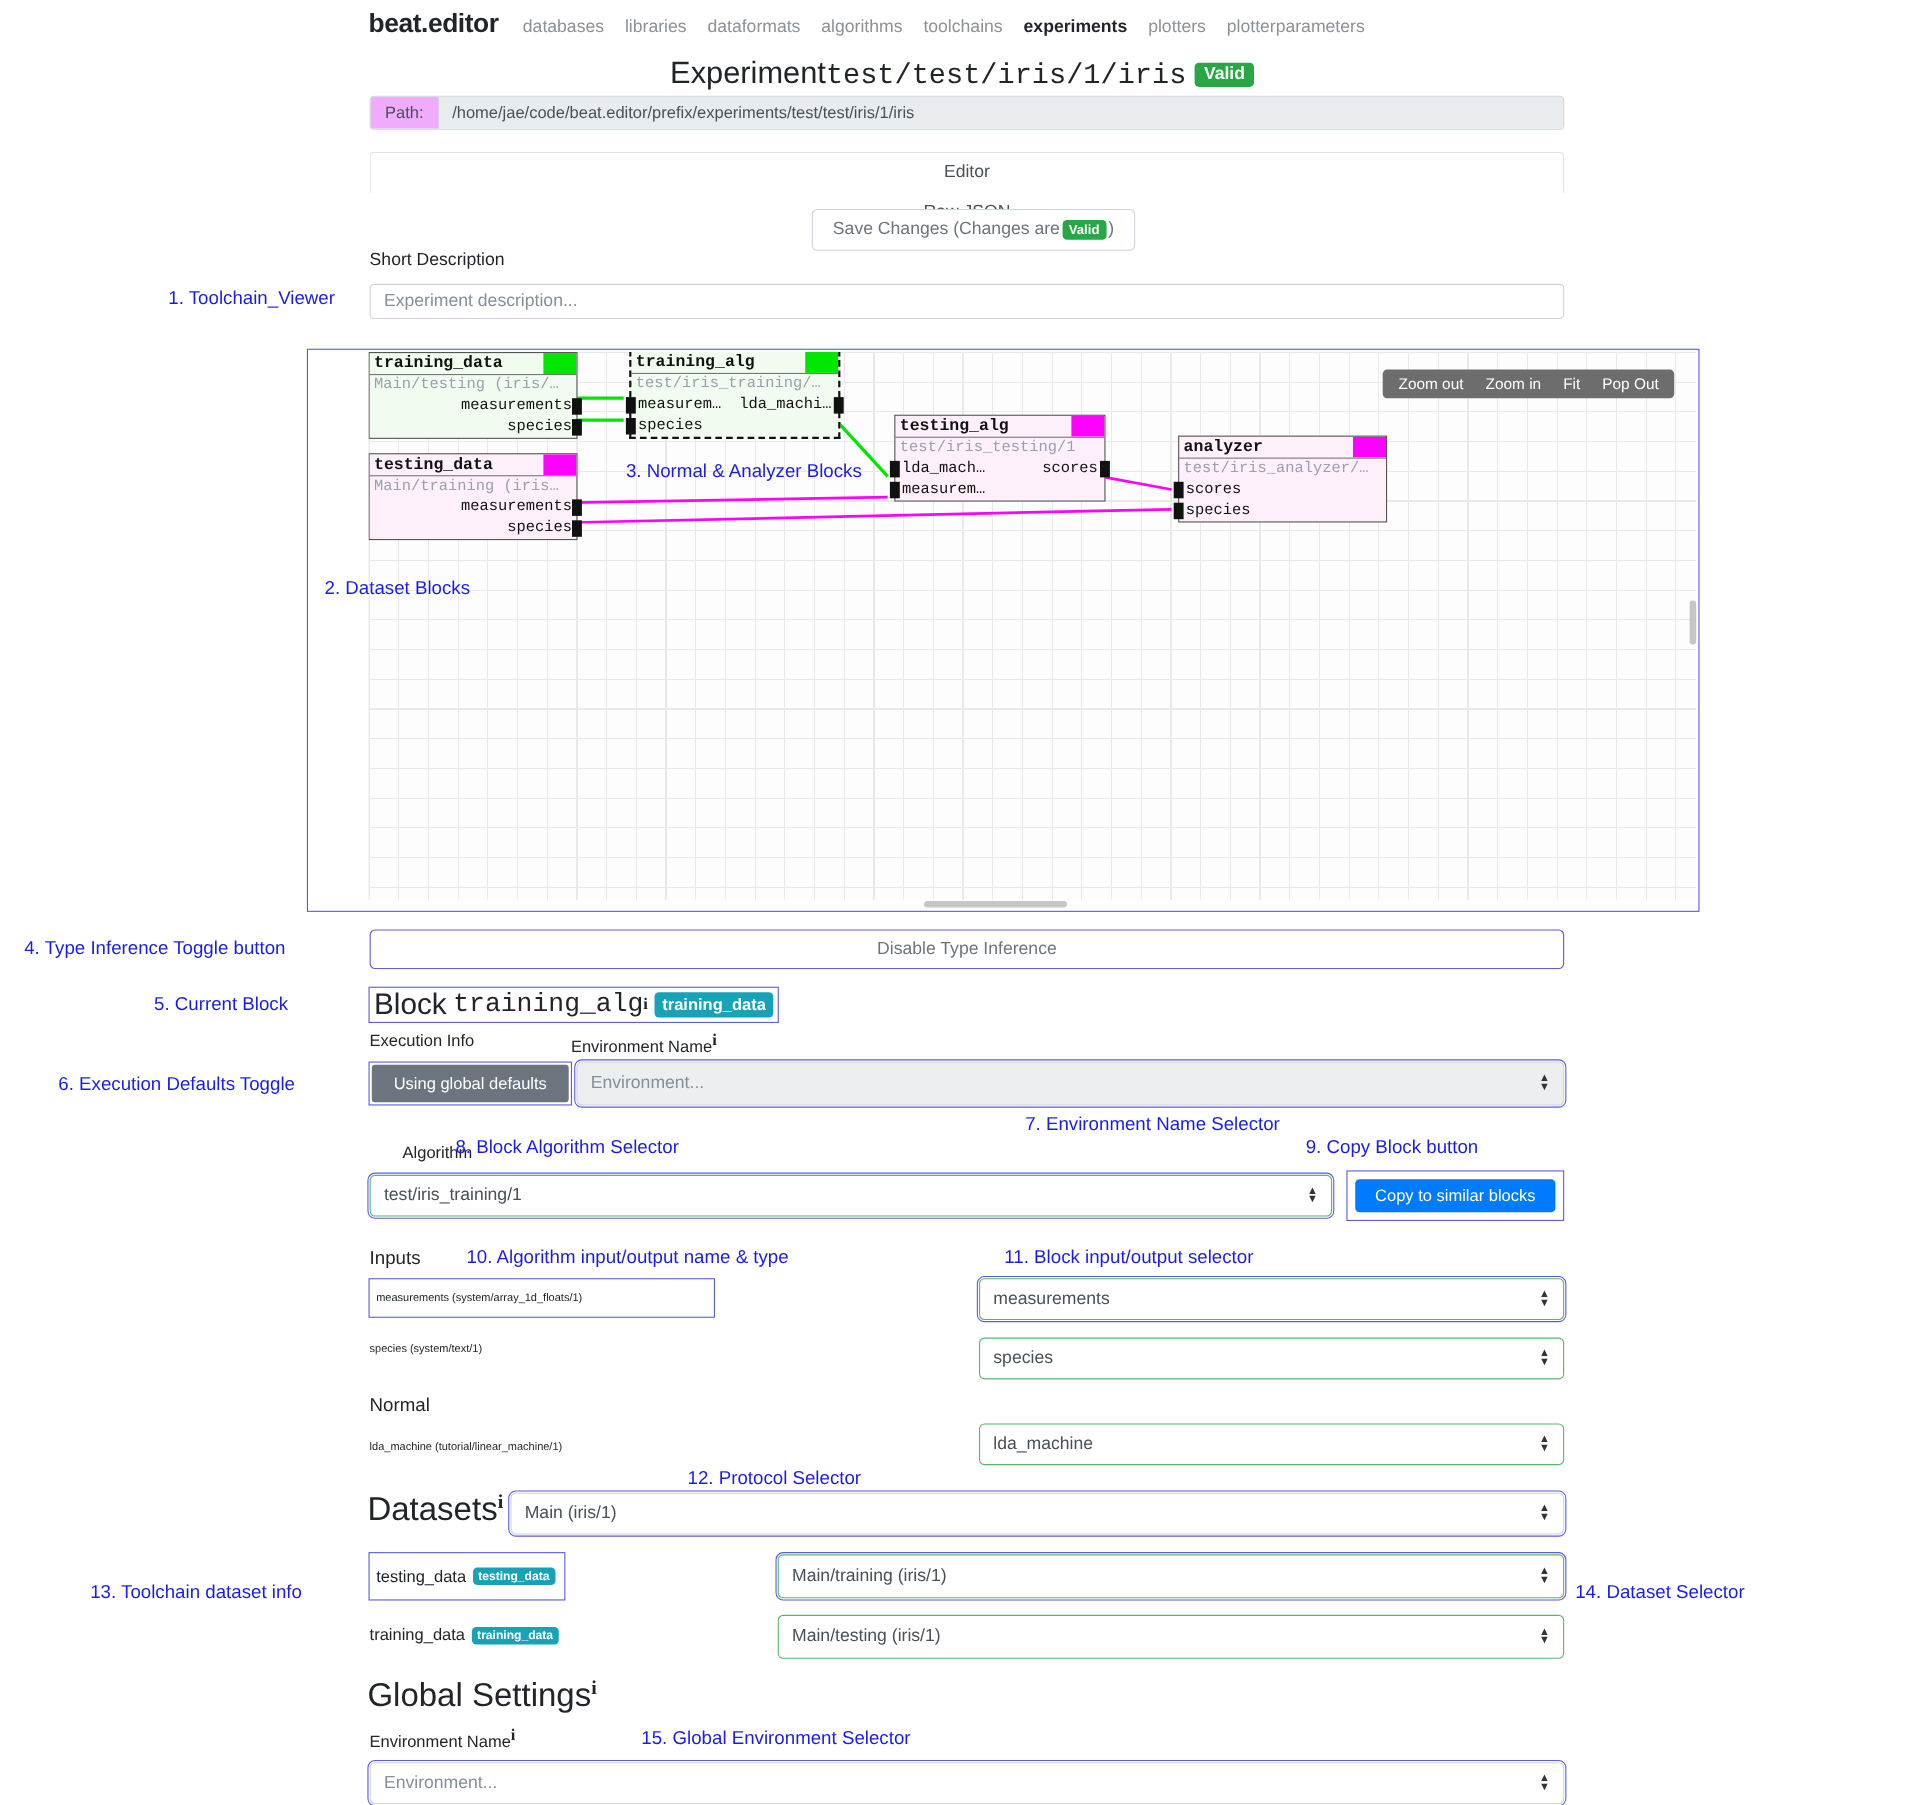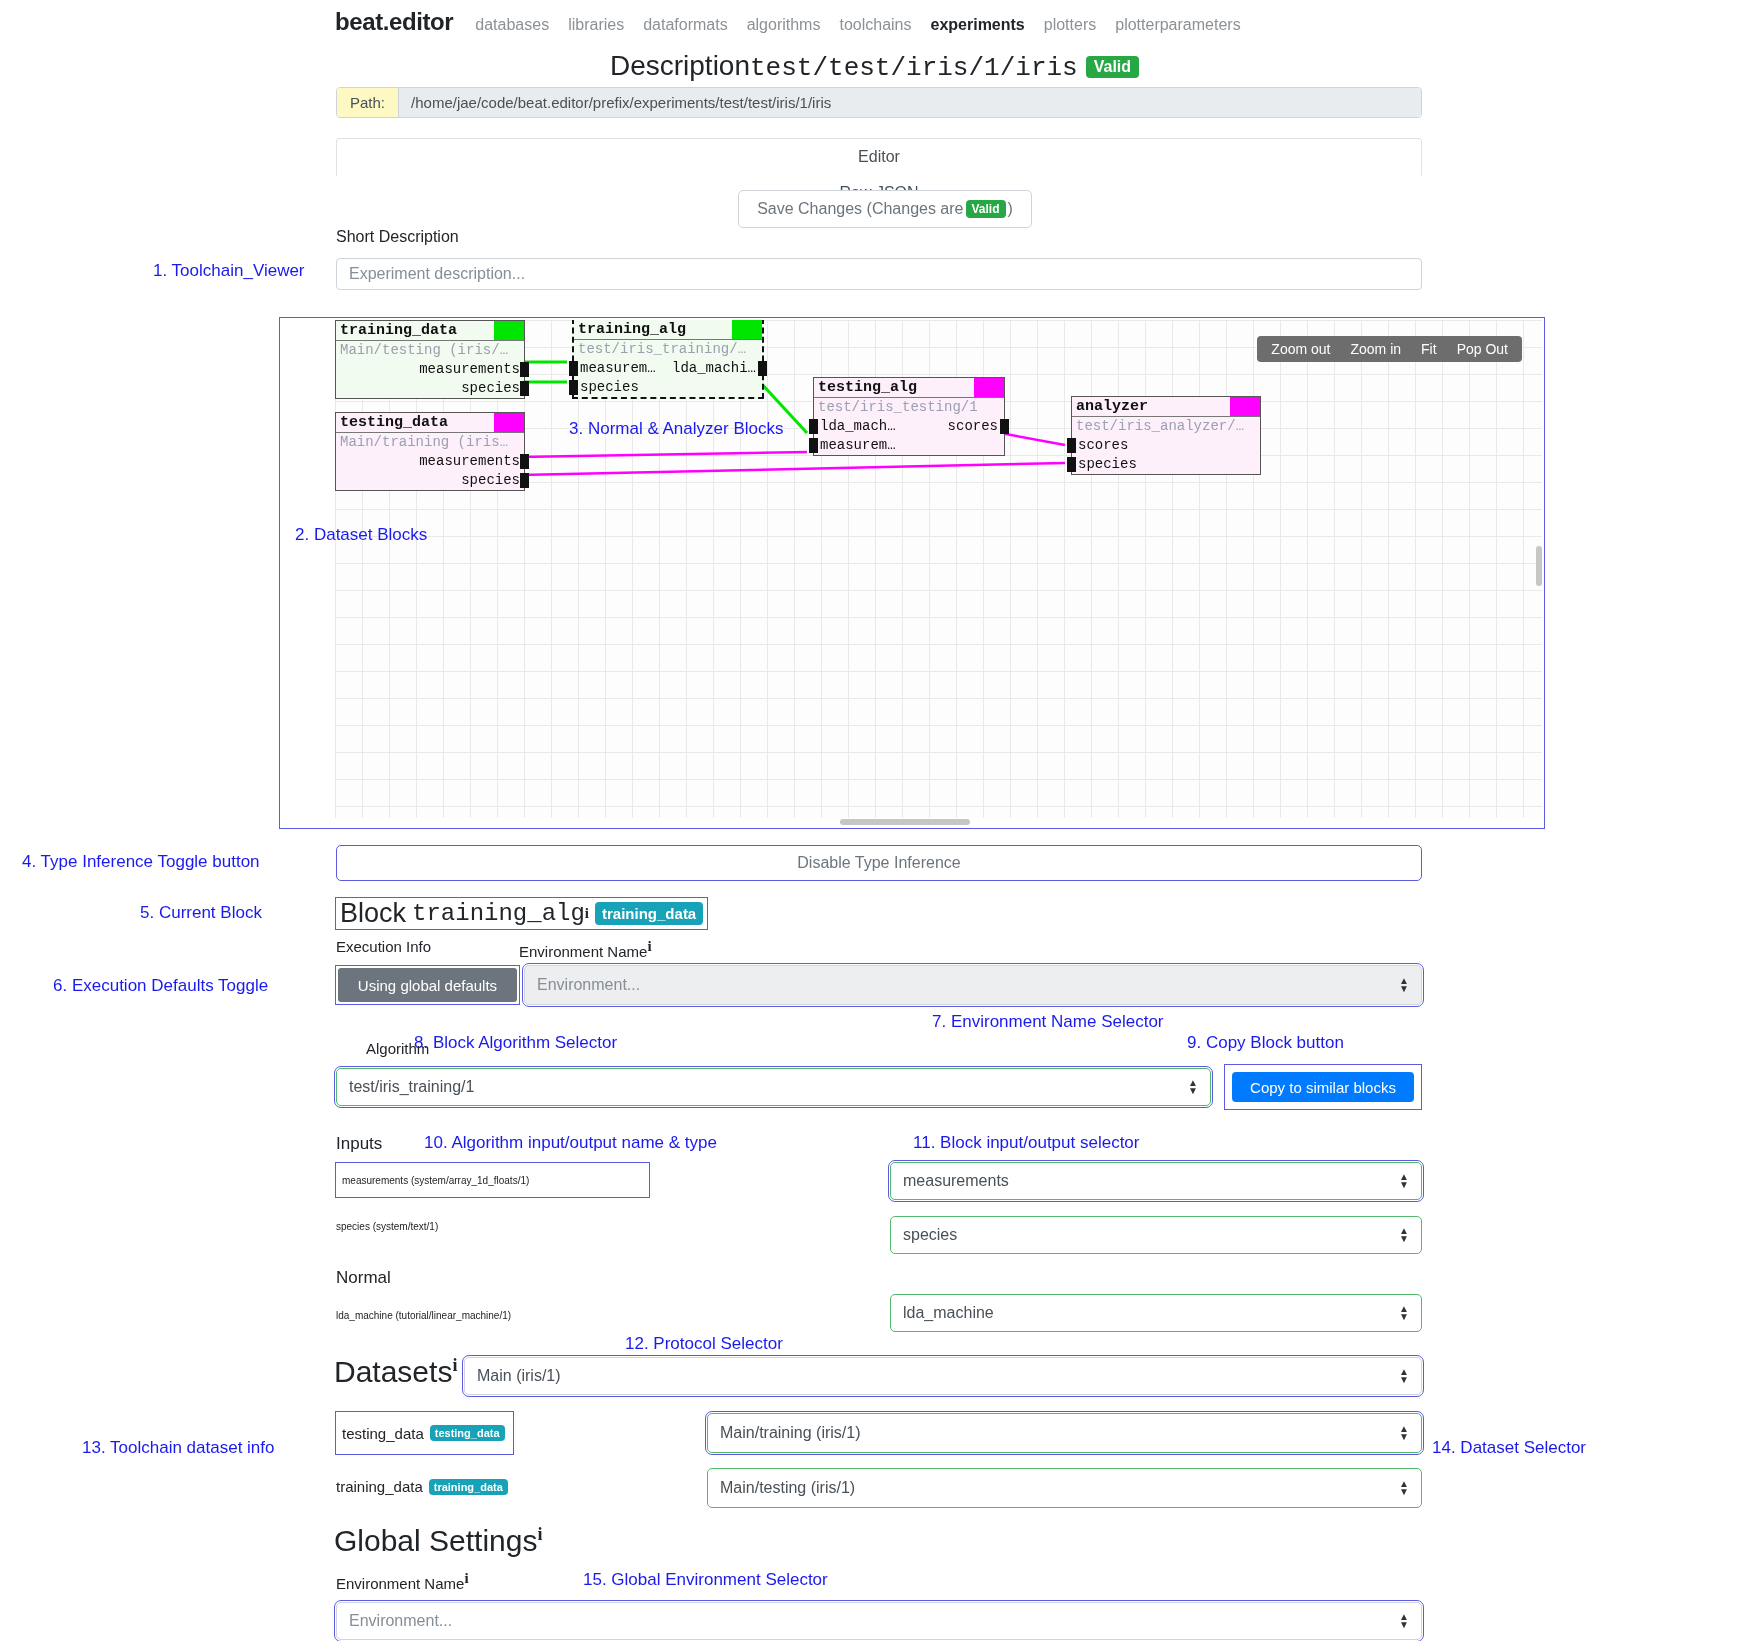--- a/index.html
+++ b/index.html
@@ -40,21 +40,21 @@
     vertical-align: 3px; margin-left: 8px;
   }
 
   
   .path-bar {
     position: absolute; left: 336px; top: 87px; width: 1086px; height: 31px;
     display: flex; border: 1px solid #ced4da; border-radius: 4px; overflow: hidden;
     box-sizing: border-box;
   }
   .path-label {
-    background: #fef9c3; color: #495057; font-size: 15px;
+    background: #f0abfc; color: #495057; font-size: 15px;
     padding: 4px 13px; border-right: 1px solid #ced4da; display: flex; align-items: center;
   }
   .path-value {
     background: #e9ecef; color: #495057; font-size: 15px; flex: 1;
     padding: 4px 12px; display: flex; align-items: center;
   }
 
   
   .tabs {
     position: absolute; left: 336px; top: 138px; width: 1086px; height: 37px;
@@ -247,21 +247,21 @@
     <a class="navlink">libraries</a>
     <a class="navlink">dataformats</a>
     <a class="navlink">algorithms</a>
     <a class="navlink">toolchains</a>
     <a class="navlink active">experiments</a>
     <a class="navlink">plotters</a>
     <a class="navlink">plotterparameters</a>
   </div>
 
   <div class="title-row">
-    <span class="title-word">Description</span><span class="title-mono">test/</span><span class="title-mono blue">test/iris/1</span><span class="title-mono">/iris</span><span class="badge-valid">Valid</span>
+    <span class="title-word">Experiment</span><span class="title-mono">test/</span><span class="title-mono blue">test/iris/1</span><span class="title-mono">/iris</span><span class="badge-valid">Valid</span>
   </div>
 
   <div class="path-bar">
     <div class="path-label">Path:</div>
     <div class="path-value">/home/jae/code/beat.editor/prefix/experiments/test/test/iris/1/iris</div>
   </div>
 
   <div class="tabs">
     <div class="tab active">Editor</div>
     <div class="tab">Raw JSON</div>

